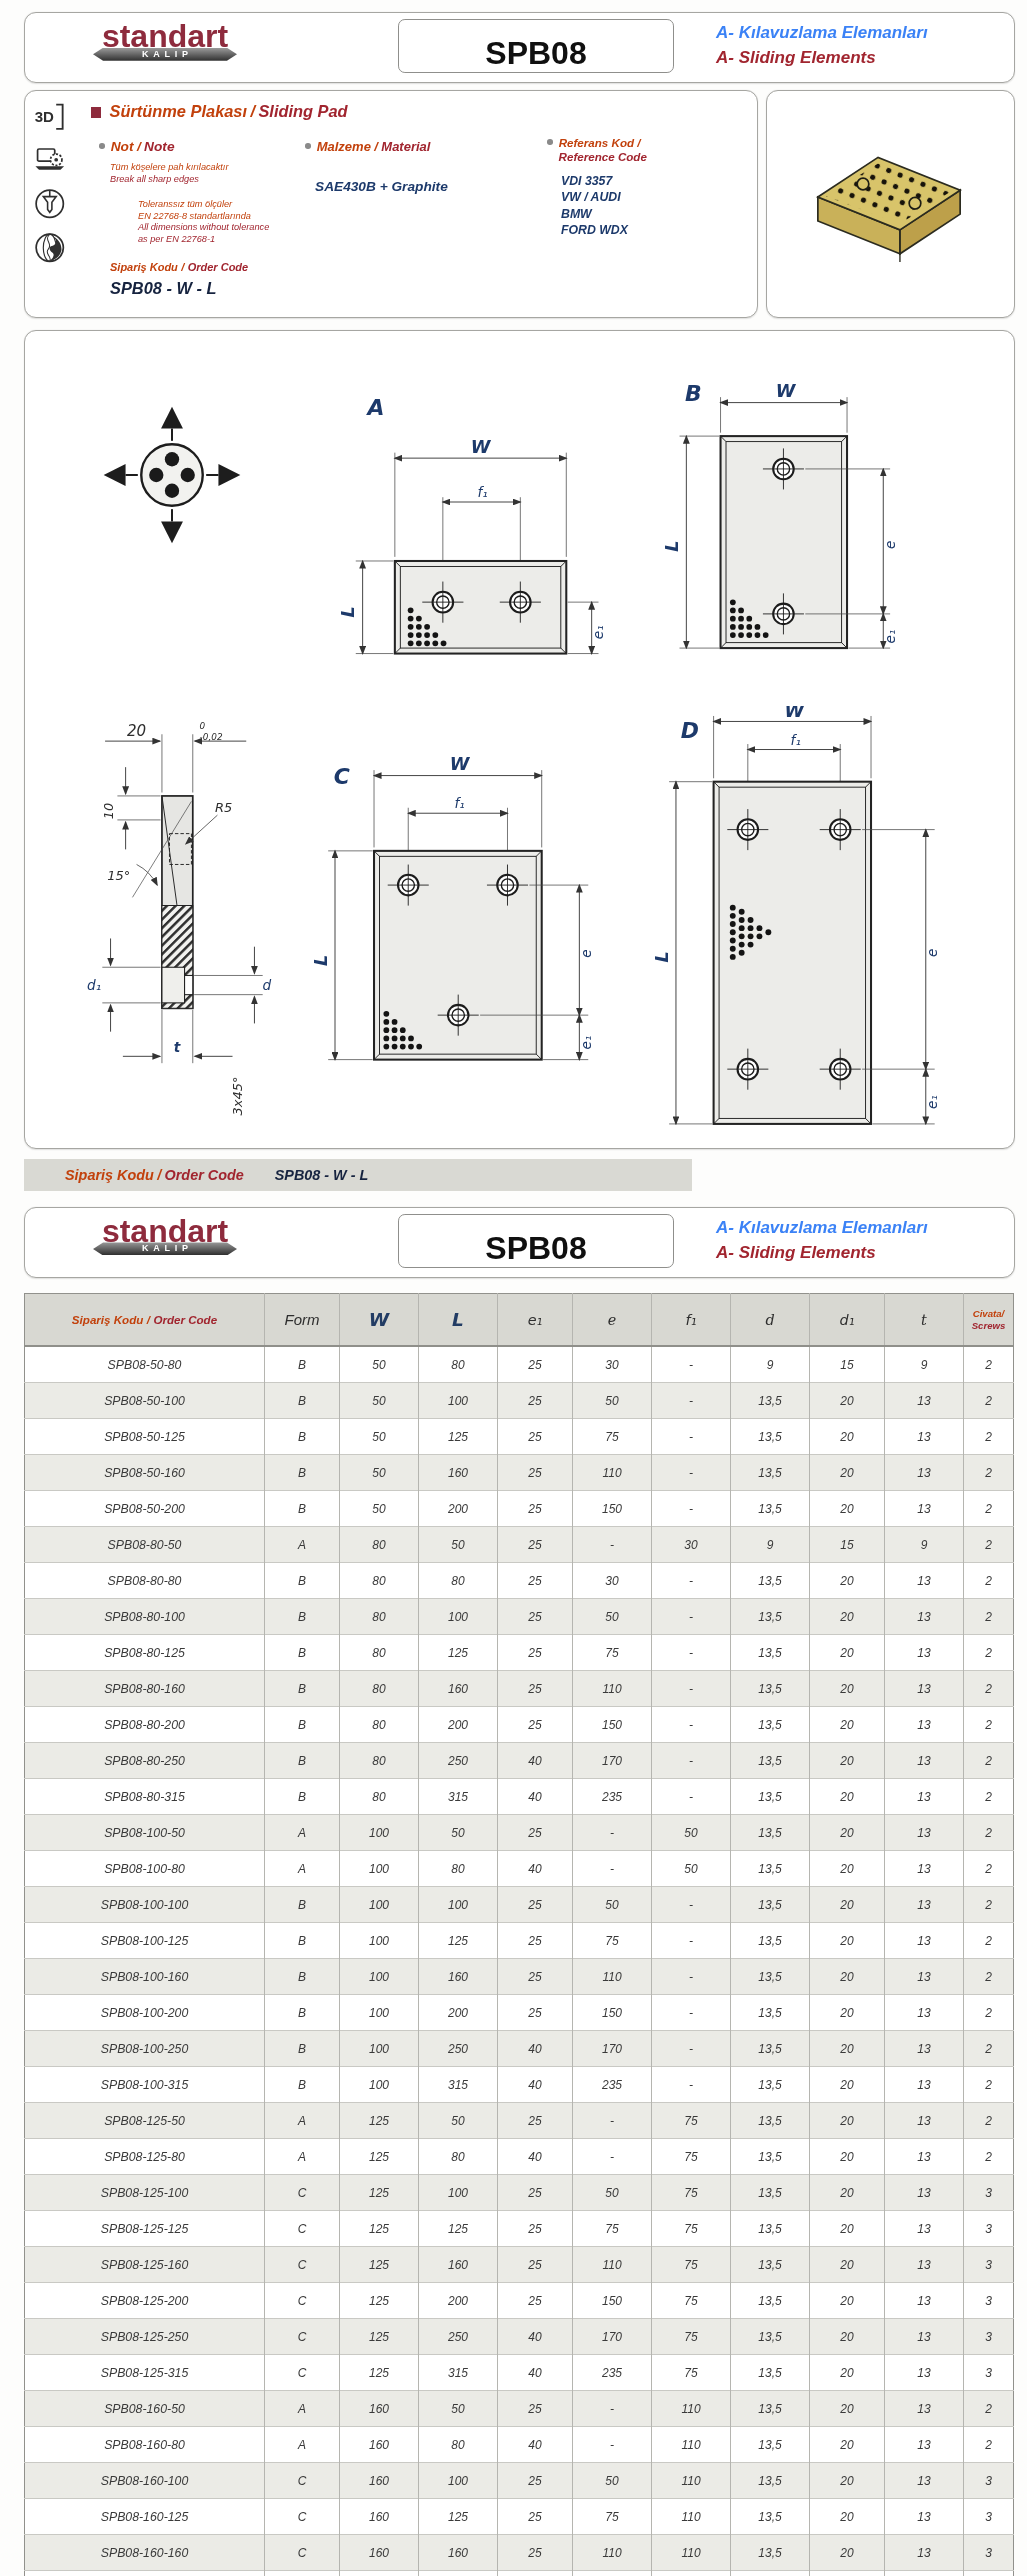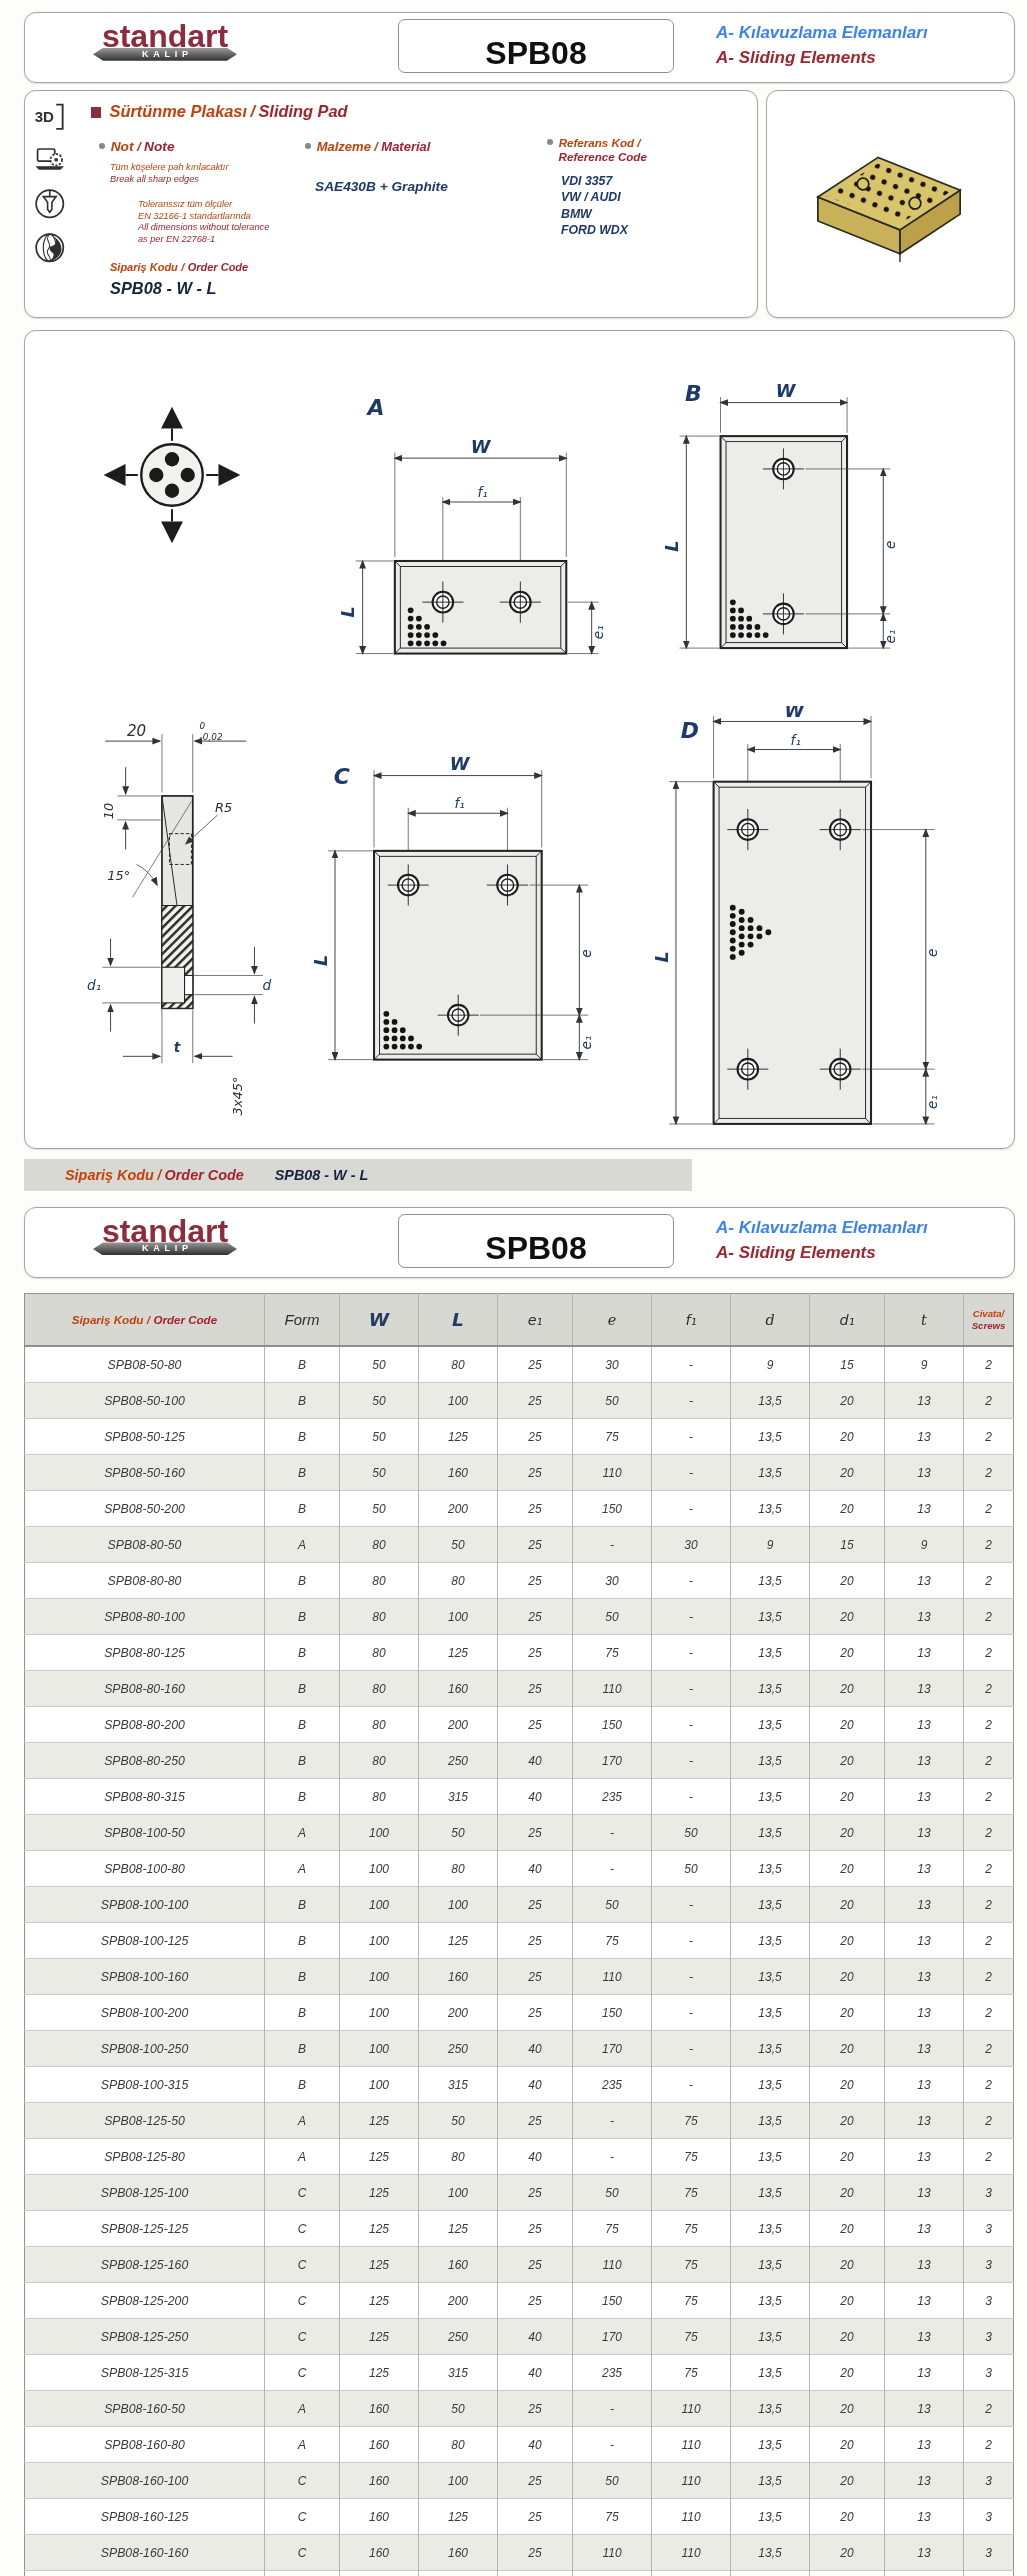--- a/index.html
+++ b/index.html
@@ -181,21 +181,21 @@
 
     <div class="spec-note-label">
       <span class="bullet"></span><span class="navy">Not</span><span class="navy slash">/</span><span class="red">Note</span>
     </div>
     <div class="spec-note-text small-it">
       <div class="navy">Tüm köşelere  pah kırılacaktır</div>
       <div class="red">Break all sharp edges</div>
     </div>
     <div class="spec-tol small-it">
       <div class="navy">Toleranssız tüm ölçüler</div>
-      <div class="navy">EN 32166-1  standartlarında</div>
+      <div class="navy">EN 22768-8  standartlarında</div>
       <div class="red">All dimensions without tolerance</div>
       <div class="red">as per EN 22768-1</div>
     </div>
     <div class="spec-order-label">
       <span class="navy">Sipariş Kodu</span><span class="navy slash">/</span><span class="red">Order Code</span>
     </div>
     <div class="spec-order-value">SPB08 - W - L</div>
 
     <div class="spec-material-label">
       <span class="bullet"></span><span class="navy">Malzeme</span><span class="navy slash">/</span><span class="red">Material</span>

